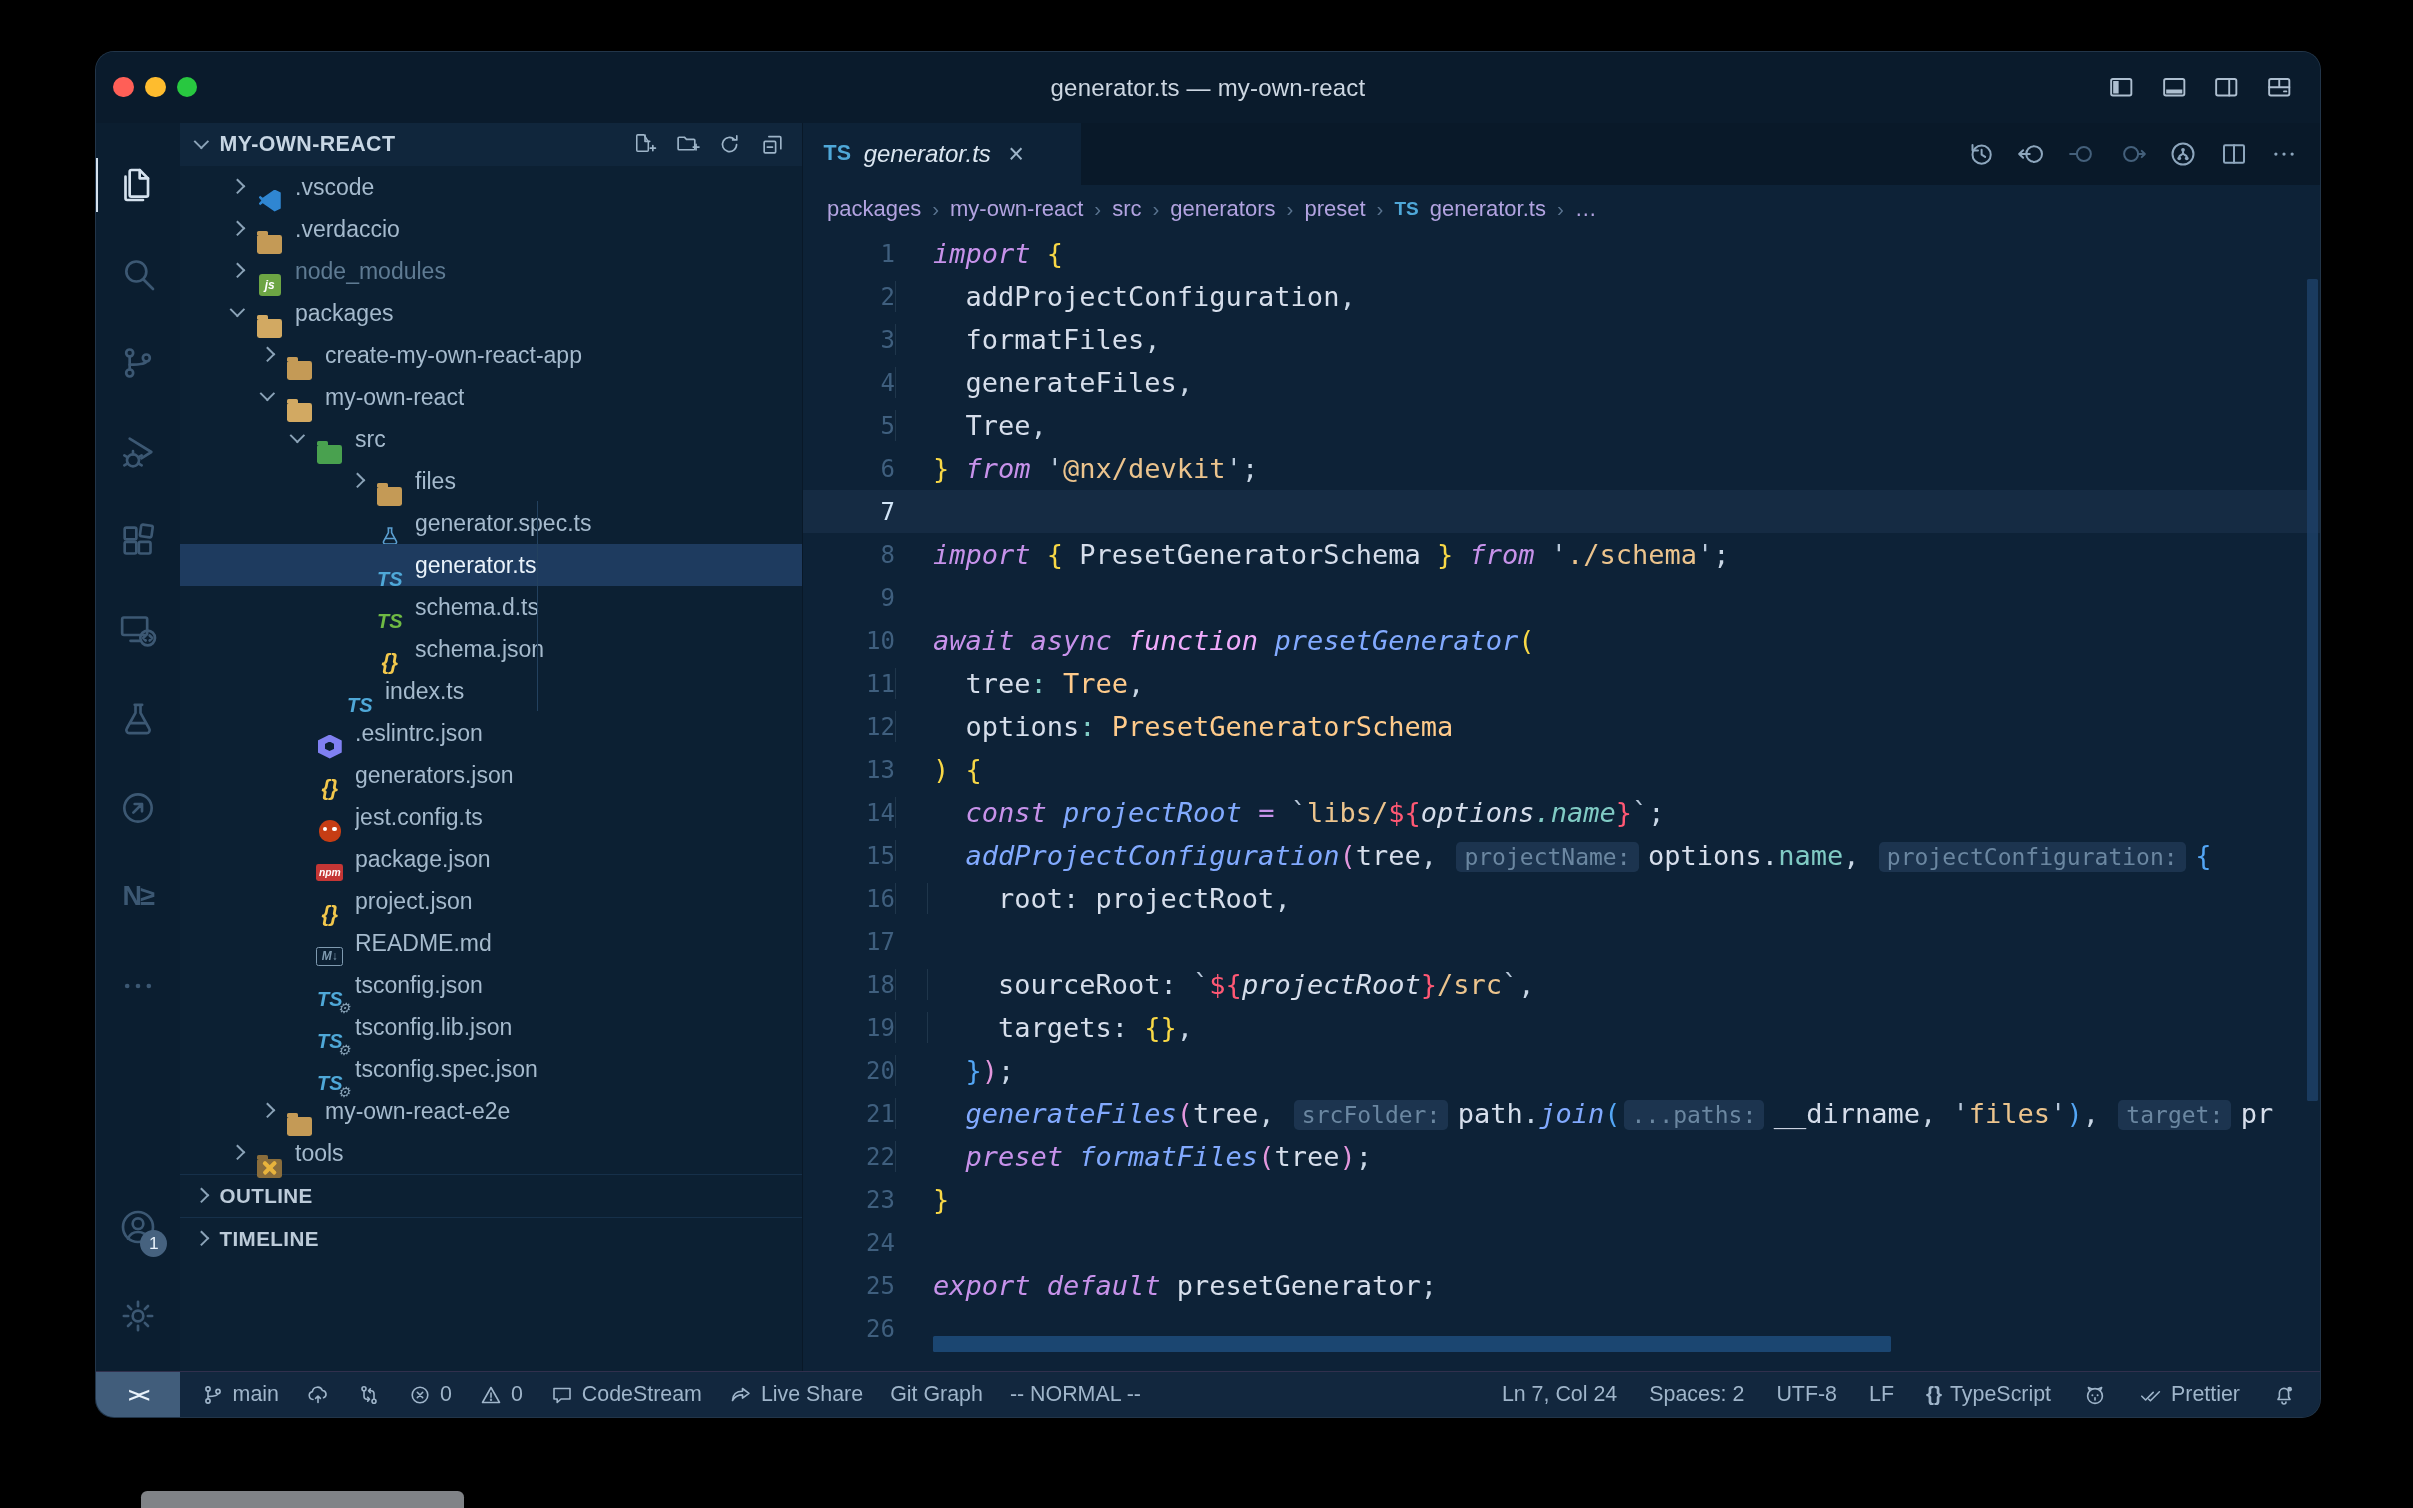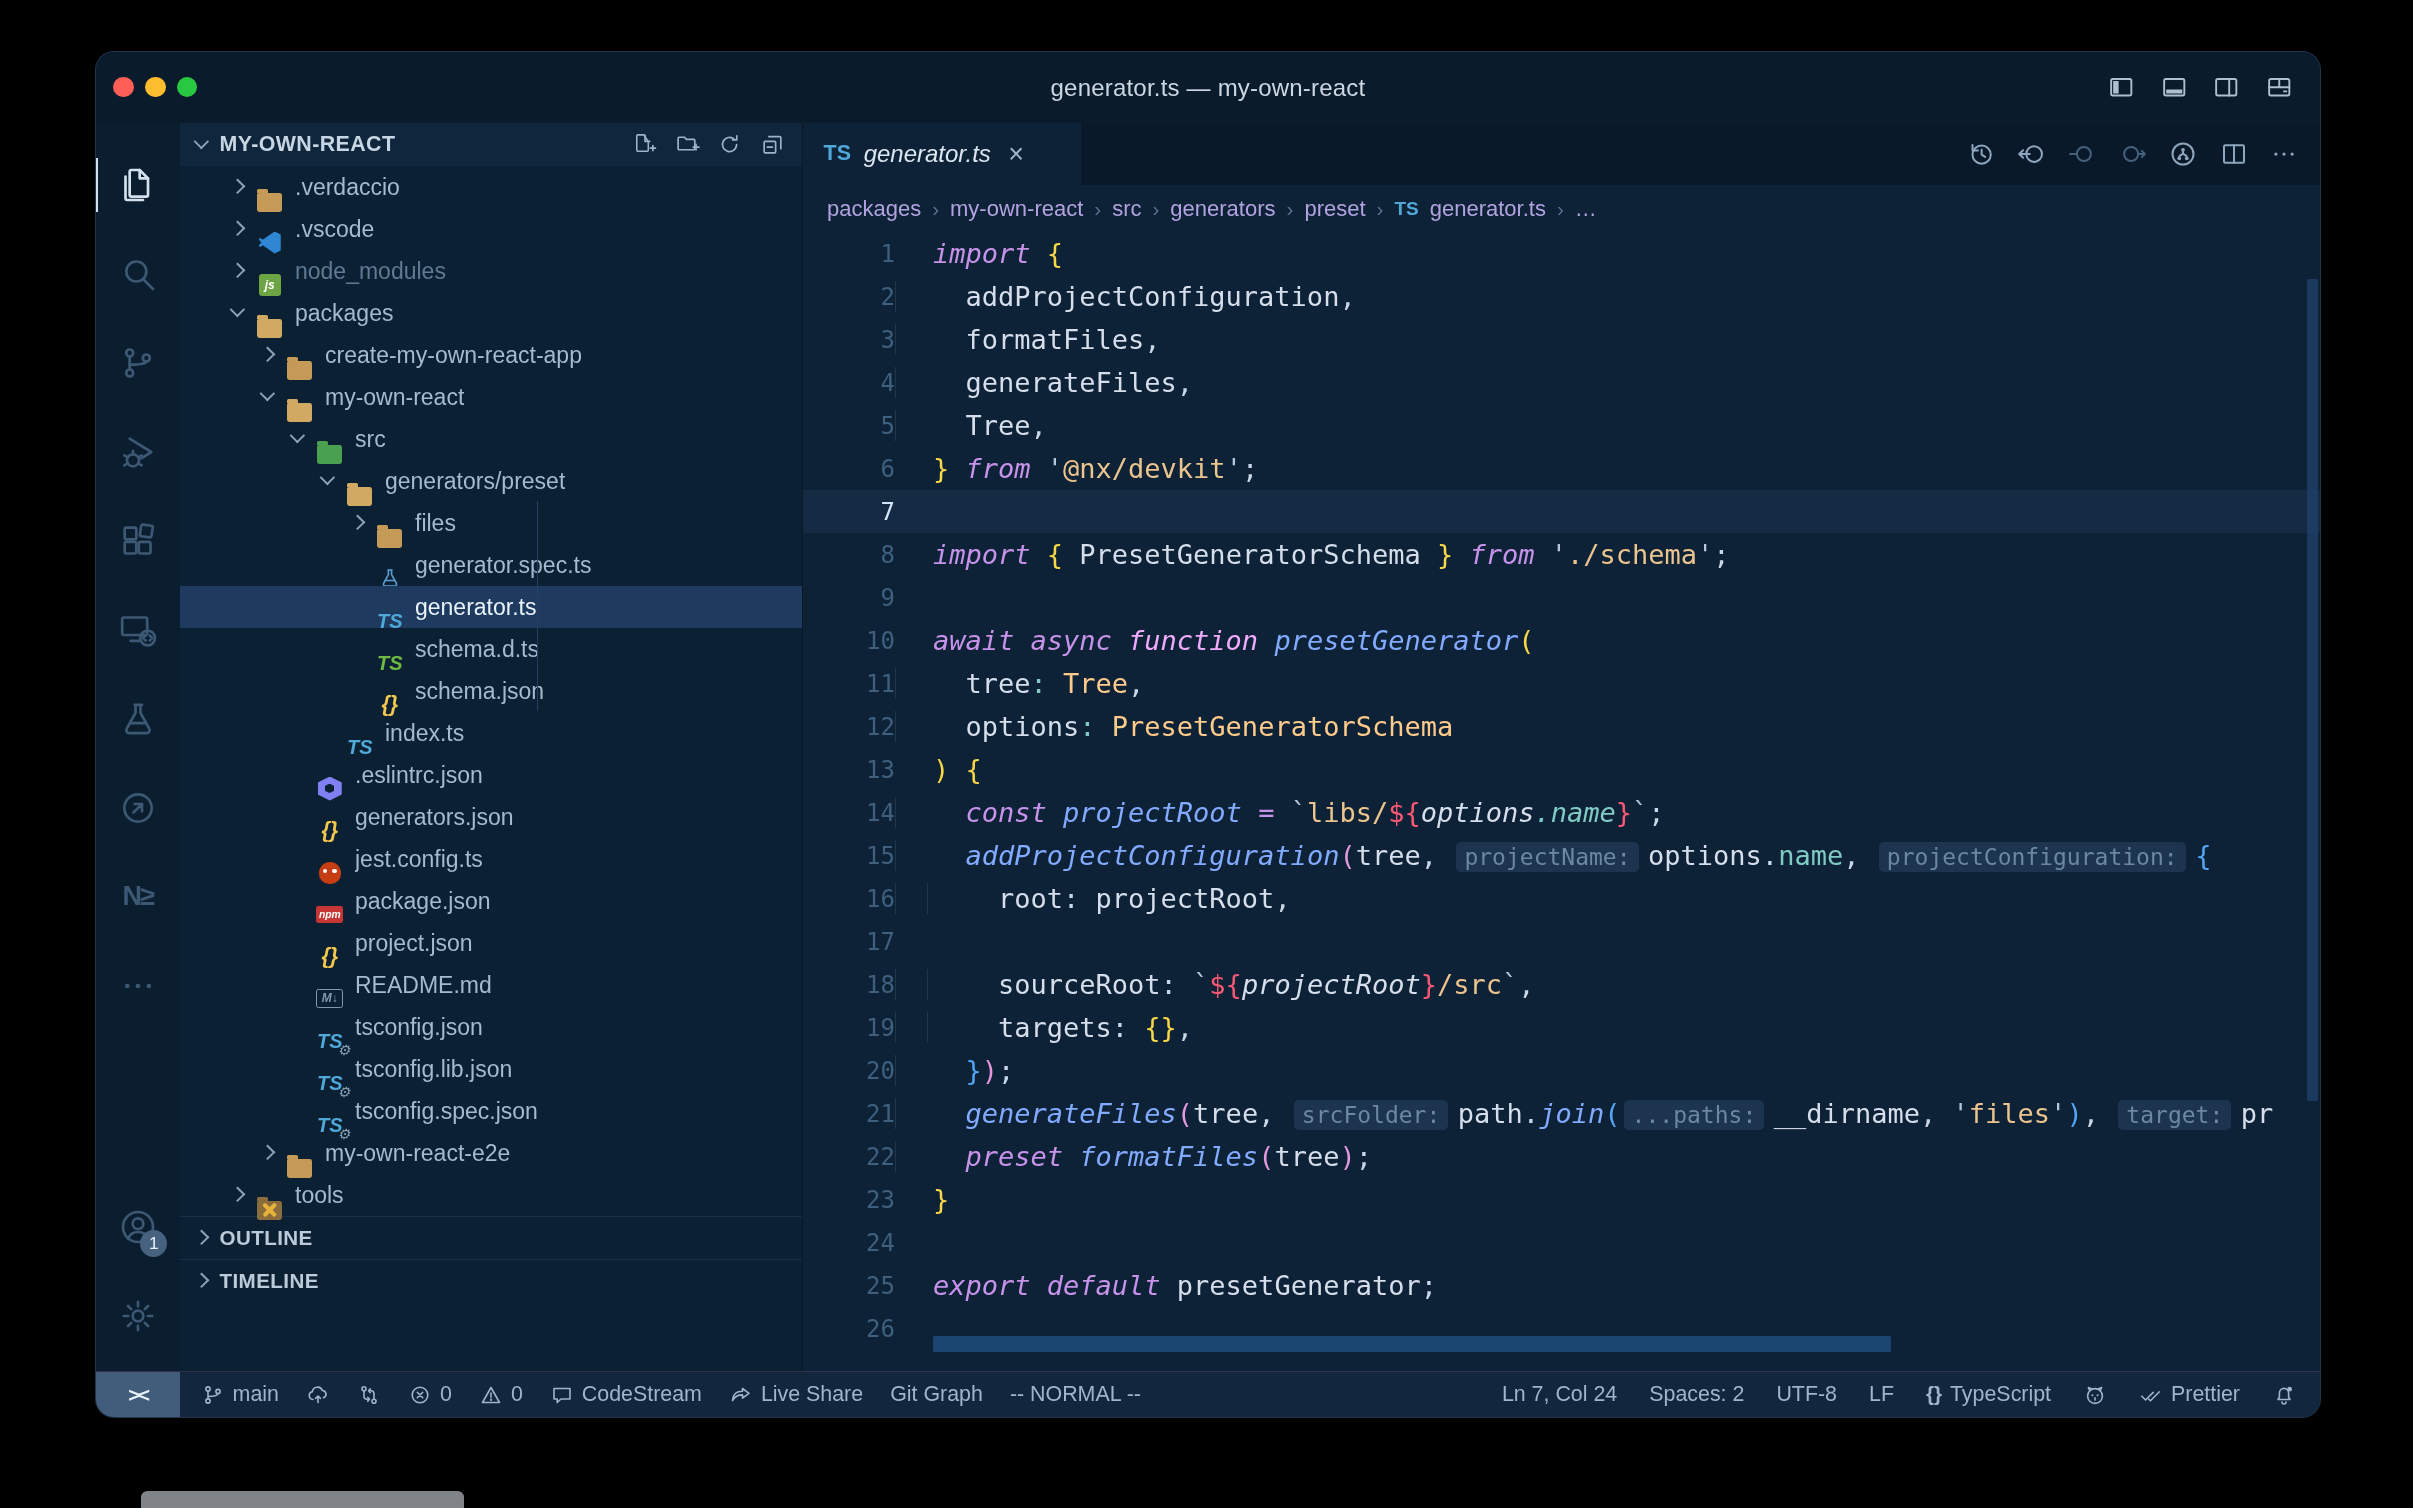--- a/index.html
+++ b/index.html
@@ -284,30 +284,30 @@
                   <path d="M8.5 4.5H19a1 1 0 0 1 1 1V16"></path>
                   <path d="M7 14.5h5"></path>
                 </svg>
               </span>
             </span>
           </div>
         <div class="tree" id="tree">
             <div class="row" style="padding-left: 47px;">
               <span class="chev right"></span>
               <span class="tico">
+                <i class="vsc"></i>
+              </span>
+              <span class="lbl">.vscode</span>
+            </div>
+            <div class="row" style="padding-left: 47px;">
+              <span class="chev right"></span>
+              <span class="tico">
                 <i class="fold"></i>
               </span>
               <span class="lbl">.verdaccio</span>
-            </div>
-            <div class="row" style="padding-left: 47px;">
-              <span class="chev right"></span>
-              <span class="tico">
-                <i class="vsc"></i>
-              </span>
-              <span class="lbl">.vscode</span>
             </div>
             <div class="row dim" style="padding-left: 47px;">
               <span class="chev right"></span>
               <span class="tico">
                 <i class="nodebox">js</i>
               </span>
               <span class="lbl">node_modules</span>
             </div>
             <div class="row" style="padding-left: 47px;">
               <span class="chev down"></span>
@@ -329,27 +329,20 @@
                 <i class="fold open"></i>
               </span>
               <span class="lbl">my-own-react</span>
             </div>
             <div class="row" style="padding-left: 107px;">
               <span class="chev down"></span>
               <span class="tico">
                 <i class="fold green"></i>
               </span>
               <span class="lbl">src</span>
-            </div>
-            <div class="row" style="padding-left: 137px;">
-              <span class="chev down"></span>
-              <span class="tico">
-                <i class="fold open"></i>
-              </span>
-              <span class="lbl">generators/preset</span>
             </div>
             <div class="row" style="padding-left: 167px;">
               <span class="chev right"></span>
               <span class="tico">
                 <i class="fold"></i>
               </span>
               <span class="lbl">files</span>
             </div>
             <div class="row" style="padding-left: 167px;">
               <span class="chev none"></span>

